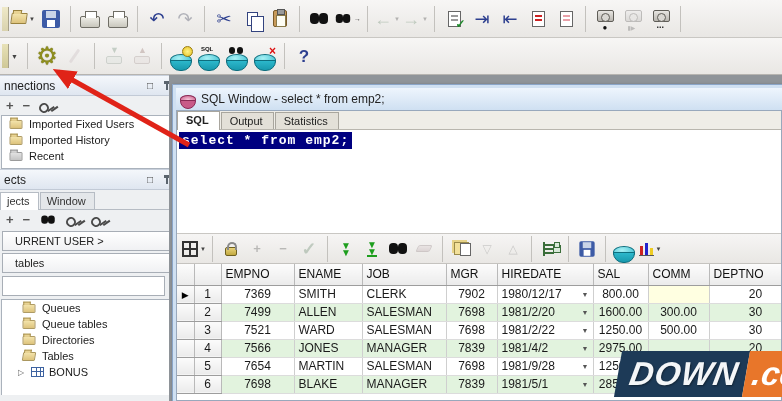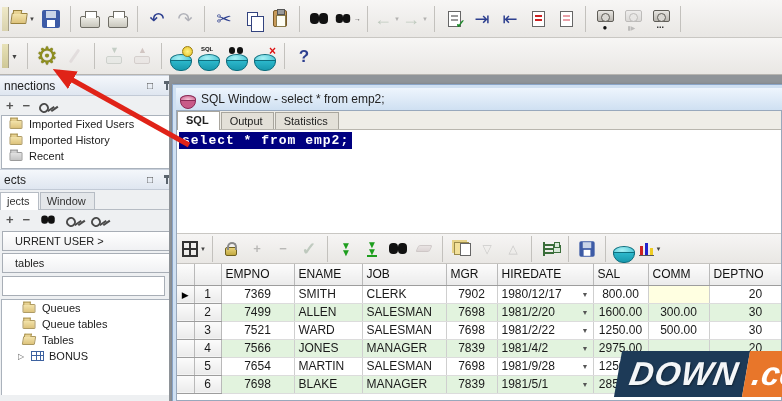--- a/index.html
+++ b/index.html
@@ -341,20 +341,25 @@
   <div class="treebox" style="height:96px;margin-top:3px;border-bottom:none">
     <div class="titem">
       <span class="exp"></span>
         <span class="ic i-folder" style="transform:scale(.8)"></span>
       <span>Queues</span>
     </div>
     <div class="titem">
       <span class="exp"></span>
         <span class="ic i-folder" style="transform:scale(.8)"></span>
       <span>Queue tables</span>
+    </div>
+    <div class="titem">
+      <span class="exp"></span>
+        <span class="ic i-folder" style="transform:scale(.8)"></span>
+      <span>Directories</span>
     </div>
     <div class="titem">
       <span class="exp"></span>
         <span class="ic i-folder i-folder-open" style="transform:scale(.8) skewX(-10deg)"></span>
       <span>Tables</span>
     </div>
     <div class="titem" style="padding-left:16px">
       <span class="exp">▷</span>
       <span class="ic i-table"></span>
       <span>BONUS</span>

